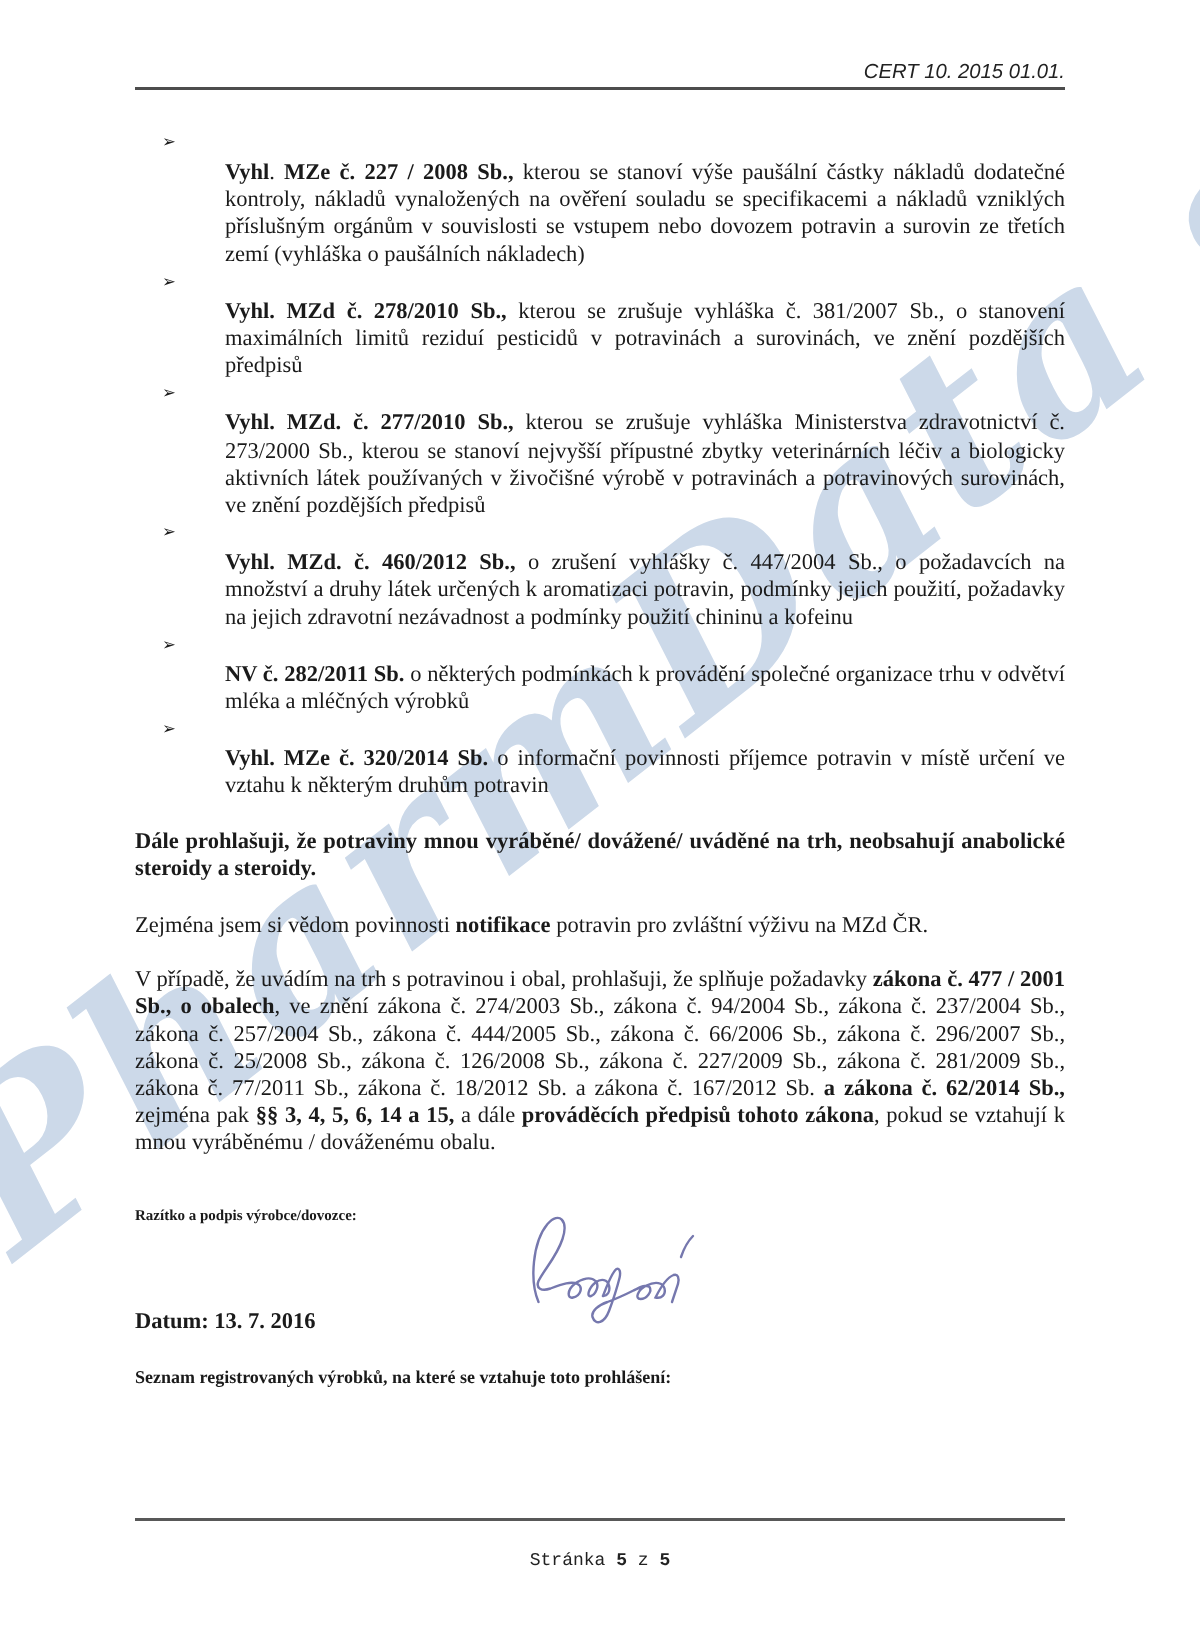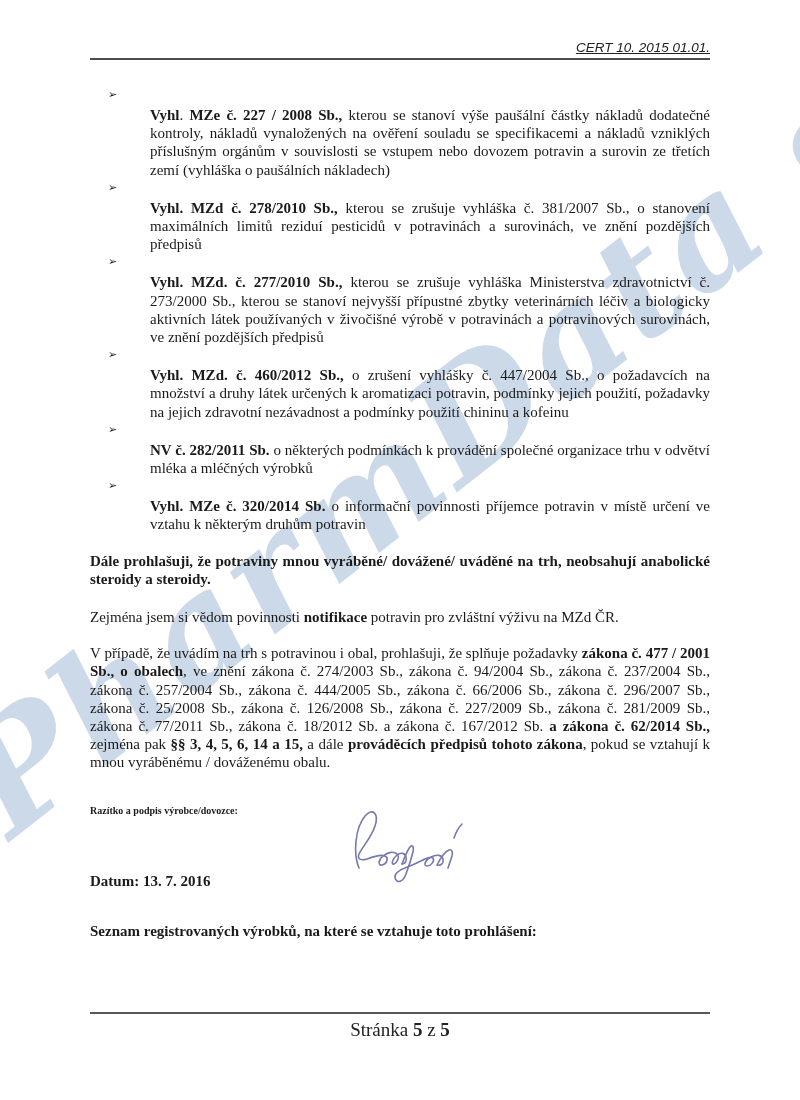--- a/index.html
+++ b/index.html
@@ -18,45 +18,45 @@
     position:absolute;left:-140px;top:350px;width:1120px;line-height:210px;
     text-align:center;transform:rotate(-38deg);
     font-family:"DejaVu Serif",serif;font-style:italic;font-weight:bold;
     font-size:148px;letter-spacing:4px;color:var(--watermark);
     white-space:nowrap;z-index:0;pointer-events:none;
   }
   .content{position:relative;z-index:1;padding:0 90px;}
   .header{
     padding-top:40px;padding-bottom:3px;border-bottom:2px solid var(--rule);
     text-align:right;font-family:"Liberation Sans",sans-serif;font-style:italic;
-    font-size:13.5px;color:#222222;text-decoration:underline;
+    font-size:13.5px;color:#222222;
   }
   .bullet-list{margin-top:26px;font-size:15px;line-height:18.2px;}
   .bullet-item{display:flex;}
   .bullet-marker{
     flex:0 0 60px;width:60px;box-sizing:border-box;padding-left:18px;
     font-family:"DejaVu Sans",sans-serif;font-size:11px;line-height:18.2px;
   }
   .bullet-text{flex:1;text-align:justify;margin-top:20px;}
   .para{margin:20px 0 0 0;font-size:15px;line-height:18.2px;text-align:justify;}
   .para.tight{margin-top:18px;}
   .b{font-weight:bold;}
   .stamp-row{position:relative;margin-top:30px;font-size:10px;line-height:18.2px;}
   .label-bold{font-weight:bold;}
   .signature{position:absolute;left:255px;top:2px;width:140px;height:80px;}
   .date-row{margin-top:52px;font-size:15px;line-height:18.2px;}
-  .seznam-row{margin-top:32px;font-size:15px;line-height:18.2px;}
+  .seznam-row{margin-top:19px;font-size:12px;line-height:18.2px;}
   .products{
     margin-top:16px;font-family:"Liberation Sans",sans-serif;
     font-size:14.5px;line-height:19px;
   }
   .footer{
     position:absolute;z-index:1;left:90px;right:90px;top:1012px;
-    border-top:2px solid #585858;padding-top:5px;text-align:center;
-    font-family:Liberation Serif, serif;font-size:19px;color:#222222;
+    border-top:2px solid #585858;padding-top:19px;text-align:center;
+    font-family:Liberation Mono, monospace;font-size:12px;color:#222222;
   }
 </style>
 </head>
 <body>
 
 <div class="page">
 
   <div class="watermark">PharmData s.r.o.</div>
 
   <div class="content">

